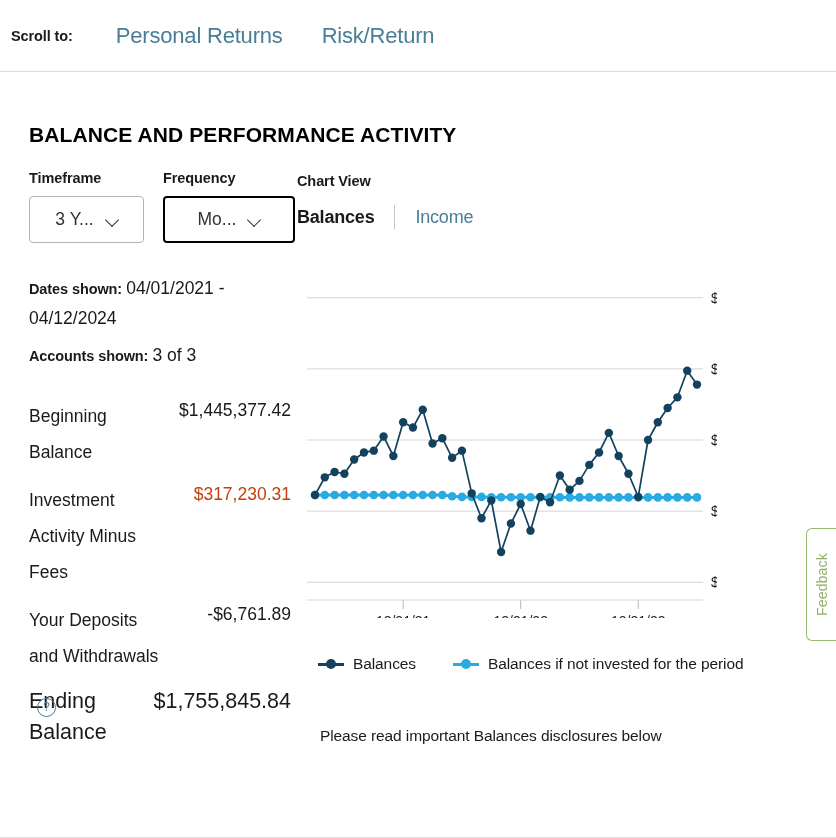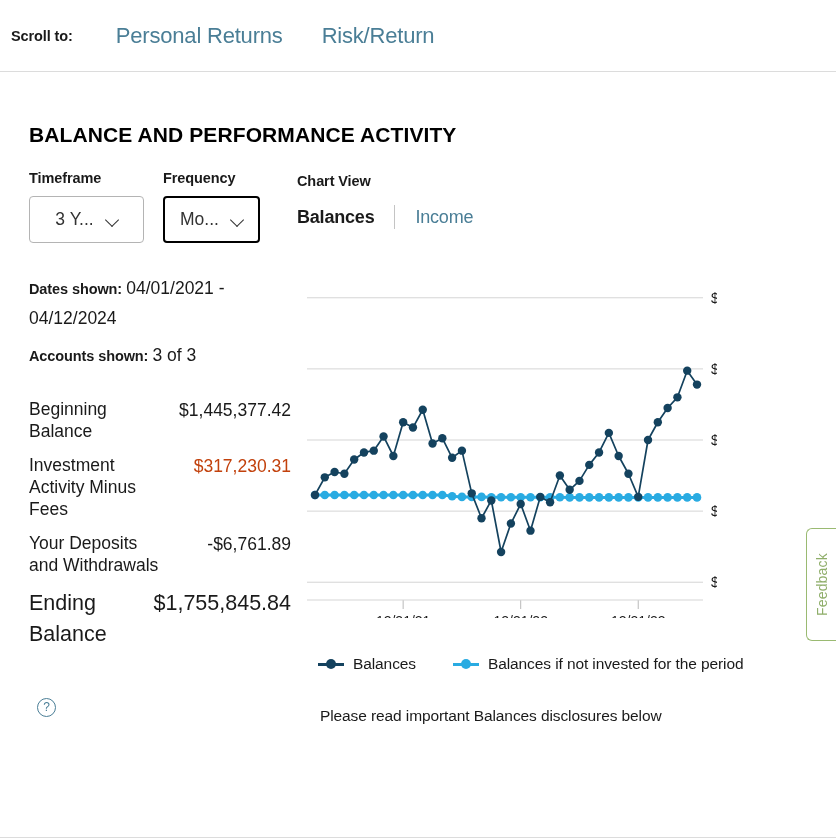--- a/index.html
+++ b/index.html
@@ -43,21 +43,21 @@
     font-size: 14.5px; font-weight: bold; color: #1a1a1a; margin-bottom: 10px;
     letter-spacing: -0.1px;
   }
   .select-box {
     width: 115px; height: 47px; border-radius: 4px;
     display: flex; align-items: center; justify-content: center;
     background: #fff; cursor: pointer; gap: 13px;
     font-size: 17.5px; color: #333;
   }
   .select-box.thin { border: 1px solid #b4b4b4; }
-  .select-box.thick { border: 2.5px solid #000; width: 97px; }
+  .select-box.thick { border: 2.5px solid #000; width: 132px; }
   .chev { width: 11px; height: 11px; position: relative; display: inline-block; }
   .chev::before {
     content: ""; position: absolute; left: 0; top: 1px;
     width: 9px; height: 9px;
     border-right: 1.6px solid #333; border-bottom: 1.6px solid #333;
     transform: rotate(45deg);
   }
 
   
   .chartview-wrap { position: absolute; left: 297px; top: 173px; }
@@ -80,21 +80,21 @@
   .kv-line { font-size: 15px; line-height: 29px; color: #1a1a1a; }
   .kv-key { font-weight: bold; font-size: 14.5px; letter-spacing: -0.1px; }
   .kv-val { font-size: 17.5px; }
   .accounts-line { margin-top: 8px; }
 
   .summary { position: absolute; left: 29px; top: 398px; width: 262px; }
   .sum-row {
     display: flex; justify-content: space-between; align-items: flex-start;
     margin-bottom: 12px;
   }
-  .sum-label { font-size: 17.5px; line-height: 22px; color: #1a1a1a; max-width: 130px; }
+  .sum-label { font-size: 17.5px; line-height: 36px; color: #1a1a1a; max-width: 130px; }
   .sum-value { font-size: 17.5px; line-height: 24px; text-align: right; color: #1a1a1a; white-space: nowrap; }
   .sum-value.green { color: #c2410c; }
   .sum-row.ending { margin-top: 10px; }
   .sum-row.ending .sum-label { font-size: 21.5px; line-height: 31px; }
   .sum-row.ending .sum-value { font-size: 21.5px; line-height: 31px; }
 
   .help-icon {
     position: absolute; left: 37px; top: 698px; width: 19px; height: 19px;
     border: 1.4px solid #4a7e96; border-radius: 50%;
     color: #4a7e96; font-size: 12px; line-height: 17px; text-align: center;
@@ -116,21 +116,21 @@
   .legend { position: absolute; left: 318px; top: 655px; display: flex; align-items: center; }
   .legend-item { display: flex; align-items: center; margin-right: 37px; }
   .legend-text { font-size: 15.5px; color: #1a1a1a; margin-left: 9px; letter-spacing: -0.1px; }
   .legend-mark { width: 26px; height: 12px; position: relative; }
   .legend-mark .bar { position: absolute; left: 0; top: 5px; width: 26px; height: 2.5px; }
   .legend-mark .dot {
     position: absolute; left: 8px; top: 1px; width: 10px; height: 10px; border-radius: 50%;
   }
 
   .disclosure {
-    position: absolute; left: 320px; top: 707px;
+    position: absolute; left: 320px; top: 727px;
     font-size: 15.5px; color: #1a1a1a; letter-spacing: -0.1px;
   }
 
   
   .feedback {
     position: absolute; right: 0; top: 528px;
     width: 30px; height: 113px;
     border: 1.5px solid #9aba72; border-right: none;
     border-radius: 6px 0 0 6px;
     background: #fff;

